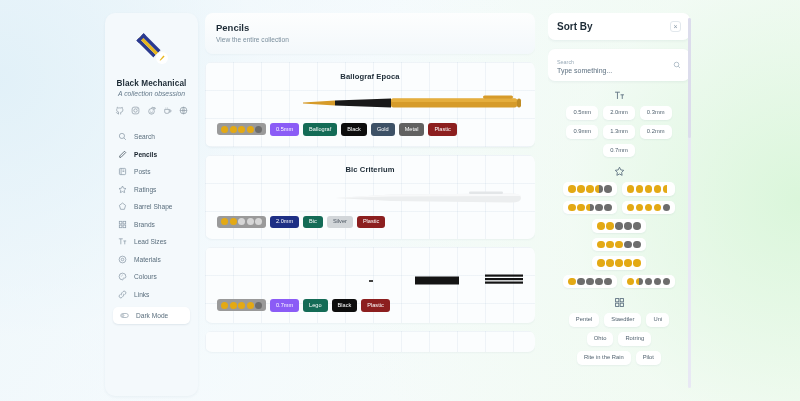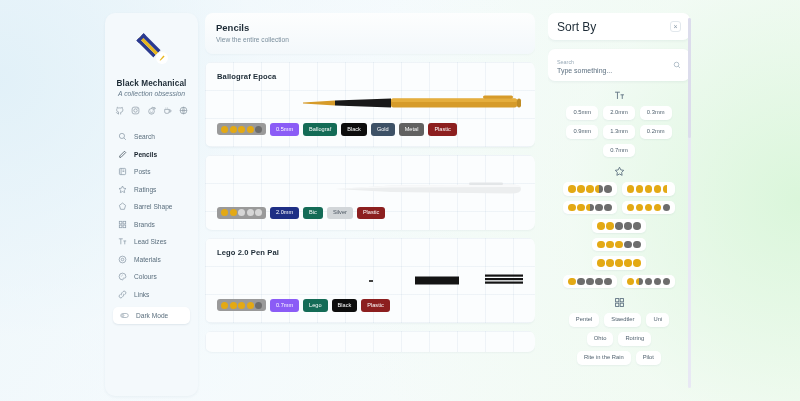--- a/index.html
+++ b/index.html
@@ -75,21 +75,21 @@
       linear-gradient(to right, rgba(150,180,205,0.13) 1px, transparent 1px),
       linear-gradient(to bottom, rgba(150,180,205,0.13) 1px, transparent 1px);
     background-size: 28px 28px;
   }
   .card {
     margin-top: 8px; border-radius: 7px;
     box-shadow: 0 1px 2px rgba(40,70,100,0.05);
     padding: 10px 12px 11px 12px;
     position: relative; overflow: hidden;
   }
-  .card-title { font-size: 7.6px; font-weight: bold; color: #1d2b36; letter-spacing: .1px; }
+  .card-title { font-size: 7.6px; font-weight: bold; color: #1d2b36; letter-spacing: .1px; text-align: center; }
   .pencil-stage { height: 36px; position: relative; margin-top: 2px; }
   .tags { display:flex; gap: 4px; align-items:center; margin-top: 4px; flex-wrap: wrap; }
   .tag {
     font-size: 5.6px; color:#fff; border-radius: 3px;
     padding: 3.5px 6px; line-height: 1; white-space: nowrap;
   }
   .rating-chip {
     background: #9a9a9a; border-radius: 3px;
     padding: 2.5px 4px; display:flex; gap: 1.5px; align-items:center;
   }
@@ -98,21 +98,21 @@
   
   .right {
     position: absolute; left: 548px; top: 13px;
     width: 142px; height: 383px; overflow: hidden;
   }
   .sortby {
     background:#fff; border-radius: 7px; height: 27px;
     display:flex; align-items:center; justify-content:space-between;
     padding: 0 9px; box-shadow: 0 1px 3px rgba(40,70,100,0.07);
   }
-  .sortby-label { font-size: 12px; font-weight: normal; color:#1d2b36; }
+  .sortby-label { font-size: 10px; font-weight: bold; color:#1d2b36; }
   .close-btn {
     width: 11px; height: 11px; border:1px solid #e2e8ed; border-radius:3px;
     display:flex; align-items:center; justify-content:center;
     font-size: 7px; color:#8a9aa8; cursor:pointer; background:#fff;
   }
   .searchbox {
     margin-top: 9px; background:#fff; border-radius: 7px;
     padding: 6px 9px 7px 9px; box-shadow: 0 1px 3px rgba(40,70,100,0.07);
     display:flex; align-items:flex-end; justify-content:space-between;
   }
@@ -333,20 +333,21 @@
         <span class="tag" style="background:#8b5cf6">0.5mm</span>
         <span class="tag" style="background:#146b56">Ballograf</span>
         <span class="tag" style="background:#0d0d0d">Black</span>
         <span class="tag" style="background:#3d5166">Gold</span>
         <span class="tag" style="background:#616161">Metal</span>
         <span class="tag" style="background:#8c1f1f">Plastic</span>
       </div>
     </div>
 
     <div class="card grid-bg">
+      <div class="card-title">Bic Criterium</div>
       <div class="pencil-stage">
         <svg width="250" height="36" viewBox="0 0 250 36" style="position:absolute;right:0;top:4px;">
           <path d="M62,18 L118,14.5 L238,13.5 Q248,13.5 248,18 Q248,22.5 238,22.5 L118,21 Z" fill="#eceeef"></path>
           <path d="M62,18 L118,14.5 L238,13.5 Q248,13.5 248,16 L118,16.5 Z" fill="#f8f9fa"></path>
           <rect x="196" y="11.5" width="34" height="2.6" rx="1.3" fill="#e3e6e8"></rect>
         </svg>
       </div>
       <div class="tags">
         <div class="rating-chip">
           <span class="face" style="background:#e3a914"></span>
@@ -356,21 +357,20 @@
           <span class="face" style="background:#d6d6d6"></span>
         </div>
         <span class="tag" style="background:#1e2f85">2.0mm</span>
         <span class="tag" style="background:#146b56">Bic</span>
         <span class="tag" style="background:#d2d6d9;color:#4a5560">Silver</span>
         <span class="tag" style="background:#8c1f1f">Plastic</span>
       </div>
     </div>
 
     <div class="card grid-bg">
-      <div class="card-title">Lego 2.0 Pen Pal</div>
       <div class="pencil-stage">
         <svg width="250" height="36" viewBox="0 0 250 36" style="position:absolute;right:0;top:4px;">
           <rect x="142" y="13.5" width="44" height="8" fill="#141414"></rect>
           <rect x="96" y="17.2" width="4" height="1.6" fill="#141414"></rect>
           <rect x="212" y="11.5" width="44" height="2.2" fill="#141414"></rect>
           <rect x="212" y="15" width="44" height="2.2" fill="#141414"></rect>
           <rect x="212" y="18.5" width="44" height="2.2" fill="#141414"></rect>
         </svg>
       </div>
       <div class="tags">

